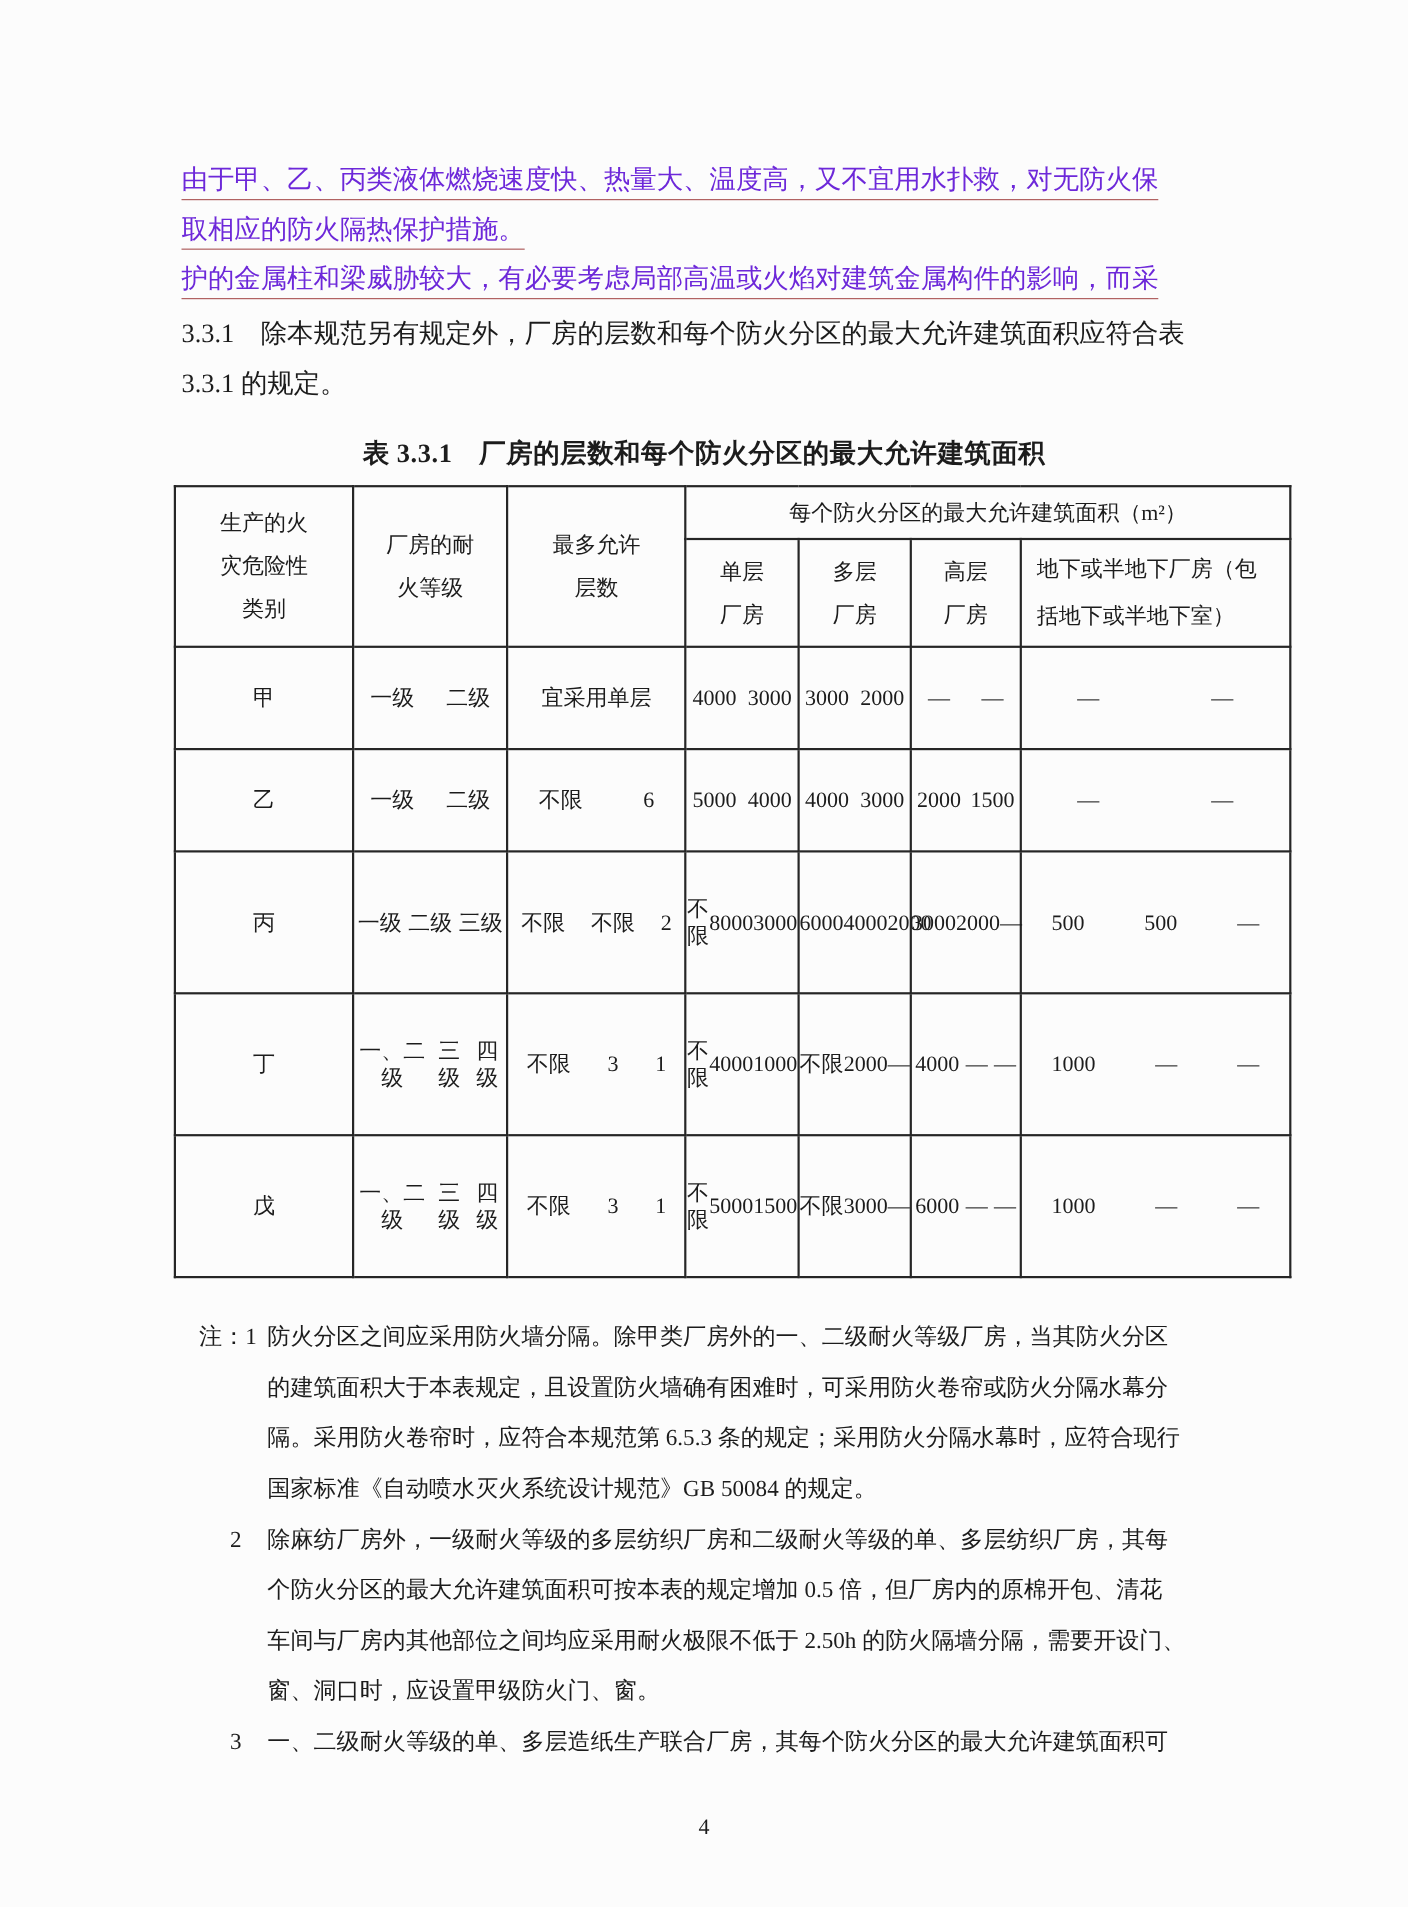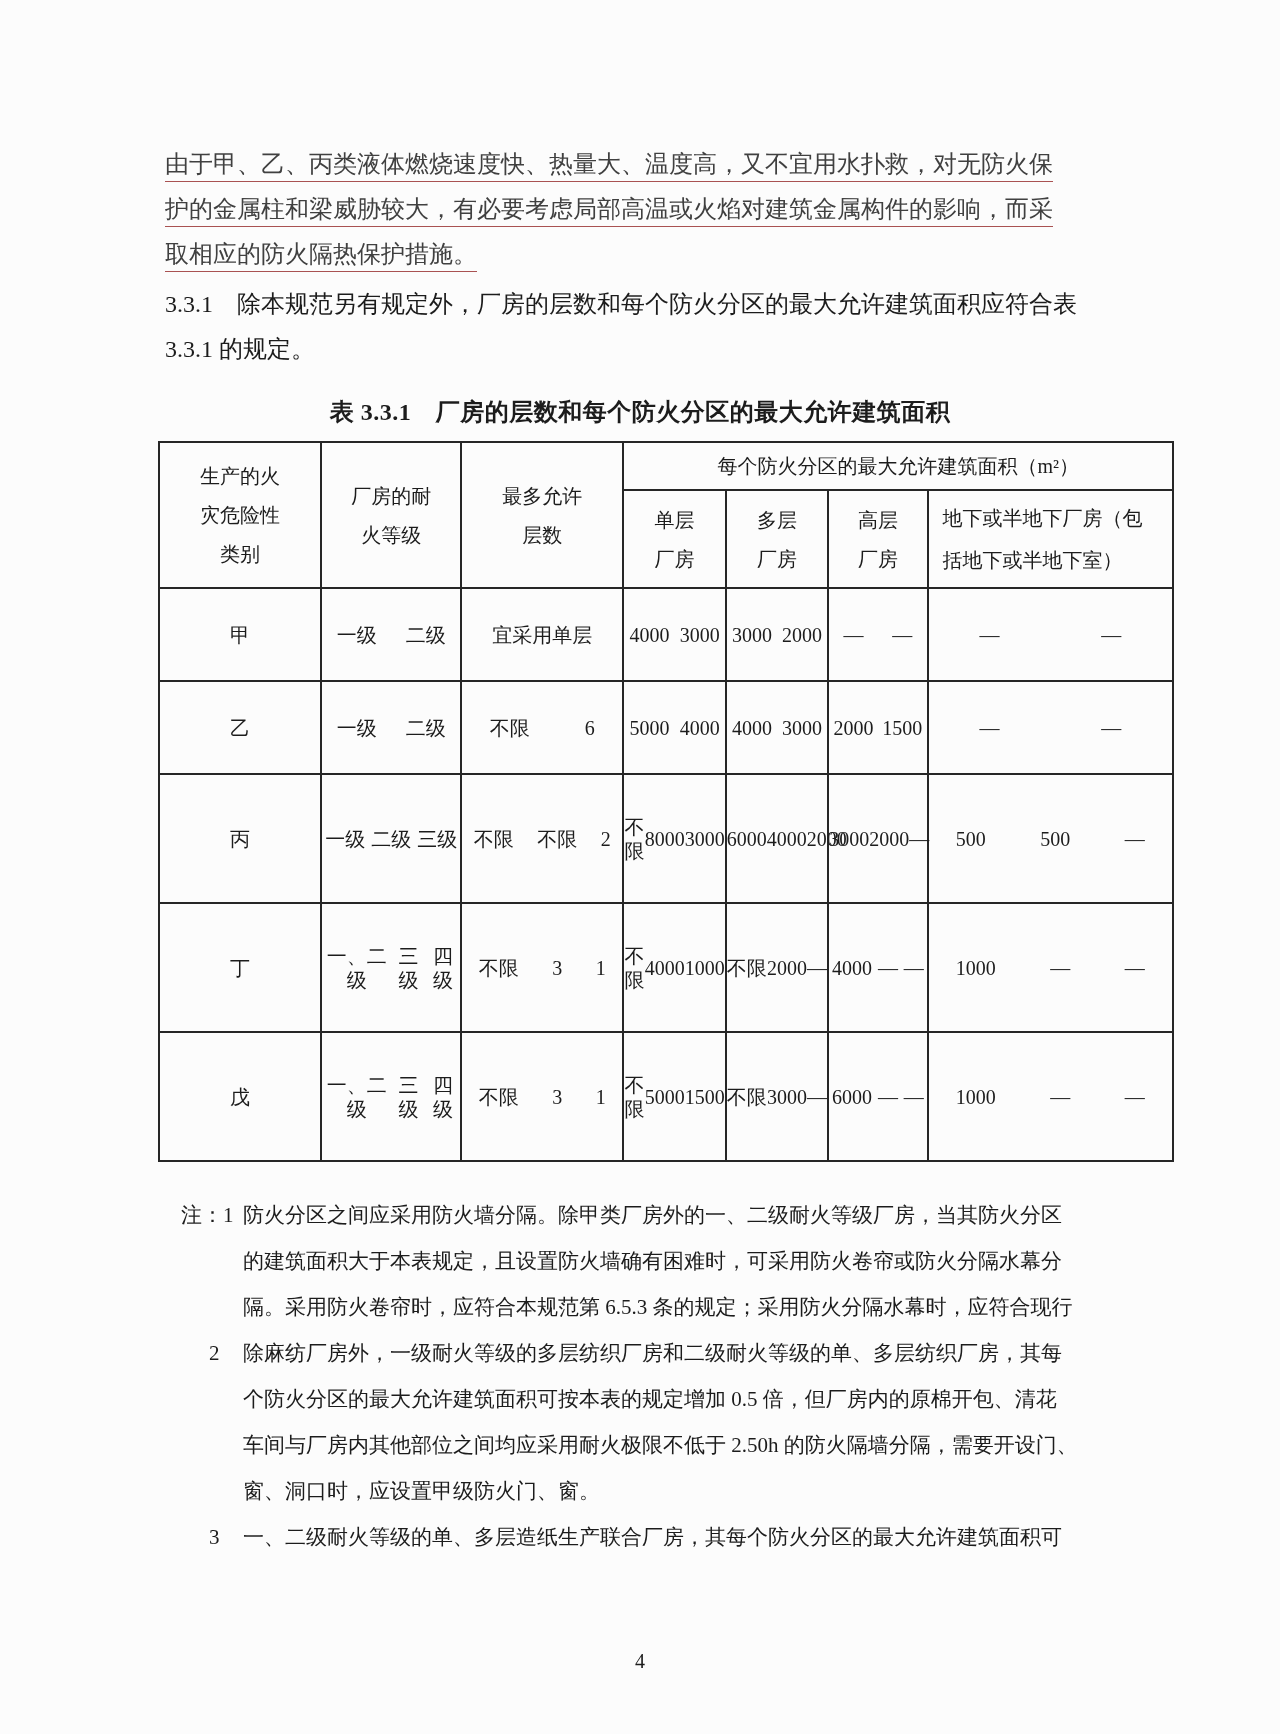--- a/index.html
+++ b/index.html
@@ -2,21 +2,21 @@
 <html><head>
 <meta charset="utf-8">
 <style>
   html,body{margin:0;padding:0;background:#fcfcfc;}
   .page{
     width:1280px;height:1734px;position:relative;background:#fcfcfc;
     font-family:"Liberation Serif","DejaVu Serif",serif;color:#1c1c1c;
     box-sizing:border-box;padding:142px 165px 0 165px;overflow:hidden;
   }
   
-  .red-line{font-size:24px;line-height:45px;color:#404040;}
+  .red-line{font-size:24px;line-height:45px;color:#6d28d9;}
   .red-line .u{border-bottom:1.5px solid #a95252;padding-bottom:4px;}
   
   .clause{margin-top:5px;}
   .clause-line{font-size:24px;line-height:45px;}
   
   .tbl-title{text-align:center;font-weight:bold;font-size:24px;margin-top:24px;letter-spacing:.5px;}
   
   table.main{border-collapse:collapse;width:1016px;margin-left:-7px;margin-top:13px;font-size:20px;table-layout:fixed;}
   table.main td{border:2px solid #262626;padding:0;text-align:center;vertical-align:middle;}
   tr.hdr1 td{height:46px;}
@@ -38,22 +38,22 @@
   
   .pageno{position:absolute;top:1650px;left:0;width:100%;text-align:center;font-size:20px;}
 </style>
 </head>
 <body>
 
 <div class="page">
 
   <div>
     <div class="red-line"><span class="u">由于甲、乙、丙类液体燃烧速度快、热量大、温度高，又不宜用水扑救，对无防火保</span></div>
+    <div class="red-line"><span class="u">取相应的防火隔热保护措施。</span></div>
     <div class="red-line"><span class="u">护的金属柱和梁威胁较大，有必要考虑局部高温或火焰对建筑金属构件的影响，而采</span></div>
-    <div class="red-line"><span class="u">取相应的防火隔热保护措施。</span></div>
   </div>
 
   <div class="clause">
     <div class="clause-line">3.3.1　除本规范另有规定外，厂房的层数和每个防火分区的最大允许建筑面积应符合表</div>
     <div class="clause-line">3.3.1 的规定。</div>
   </div>
 
   <div class="tbl-title">表 3.3.1　厂房的层数和每个防火分区的最大允许建筑面积</div>
 
   <table class="main">
@@ -354,20 +354,21 @@
       </tr>
     </tbody>
   </table>
 
   <div class="notes">
     <div class="note">
       <span class="marker">注：1</span>
       <div class="note-line">防火分区之间应采用防火墙分隔。除甲类厂房外的一、二级耐火等级厂房，当其防火分区</div>
       <div class="note-line">的建筑面积大于本表规定，且设置防火墙确有困难时，可采用防火卷帘或防火分隔水幕分</div>
       <div class="note-line">隔。采用防火卷帘时，应符合本规范第 6.5.3 条的规定；采用防火分隔水幕时，应符合现行</div>
+      <div class="note-line">国家标准《自动喷水灭火系统设计规范》GB 50084 的规定。</div>
     </div>
     <div class="note sub">
       <span class="marker">2</span>
       <div class="note-line">除麻纺厂房外，一级耐火等级的多层纺织厂房和二级耐火等级的单、多层纺织厂房，其每</div>
       <div class="note-line">个防火分区的最大允许建筑面积可按本表的规定增加 0.5 倍，但厂房内的原棉开包、清花</div>
       <div class="note-line">车间与厂房内其他部位之间均应采用耐火极限不低于 2.50h 的防火隔墙分隔，需要开设门、</div>
       <div class="note-line">窗、洞口时，应设置甲级防火门、窗。</div>
     </div>
     <div class="note sub">
       <span class="marker">3</span>

